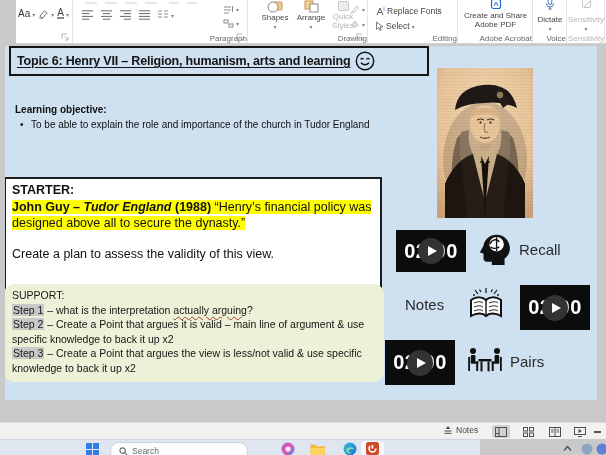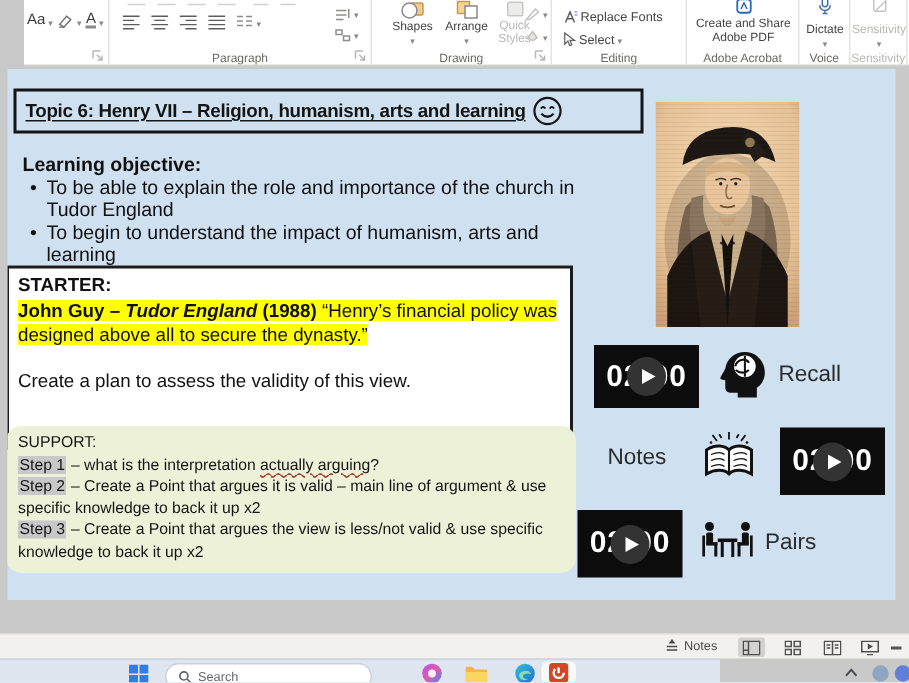--- a/index.html
+++ b/index.html
@@ -3,38 +3,38 @@
 <meta charset="utf-8">
 <style>
   *{margin:0;padding:0;box-sizing:border-box}
   html,body{width:606px;height:455px;overflow:hidden}
   body{font-family:"Liberation Sans",sans-serif;background:#fff;position:relative}
   #screen{position:absolute;inset:0;width:606px;height:455px;overflow:hidden;background:#c9c9c9}
 
   
   .ribbon{position:absolute;left:16px;top:0;width:606px;height:44px;background:#fff;border-bottom:1px solid #d5d3d1;display:flex;overflow:hidden}
   .rgroup{position:relative;height:44px;border-right:1px solid #e6e4e2;flex:none}
-  .rlabel{position:absolute;bottom:1px;left:0;right:0;text-align:center;font-size:8px;color:#6b6965;white-space:nowrap}
+  .rlabel{position:absolute;bottom:1px;left:0;right:0;text-align:right;font-size:8px;color:#6b6965;white-space:nowrap}
   .launcher{position:absolute;bottom:3px;right:3px;opacity:.6}
   .caret::after{content:"▾";font-size:6px;color:#8a8886;line-height:1}
   .rbtn-sm{display:flex;align-items:center;gap:2px;font-size:8.5px;color:#444;white-space:nowrap}
   .bigbtn{position:absolute;top:0;text-align:center;font-size:8px;color:#444}
   .bigbtn .bicon{display:block;margin:0 auto}
   .grayed{color:#b8b6b4 !important}
   .stub{position:absolute;top:-3px;opacity:.45}
 
   
   .workspace{position:absolute;left:0;top:44px;width:606px;height:365px;background:#c9c9c9}
   .slide{position:absolute;left:5px;top:2px;width:592px;height:354px;background:#cfe0f1;overflow:hidden}
 
-  .title-box{position:absolute;left:4px;top:13px;width:420px;height:30px;border:2px solid #141414;display:flex;align-items:center;padding:0 4px 0 6px}
+  .title-box{position:absolute;left:4px;top:0;width:420px;height:30px;border:2px solid #141414;display:flex;align-items:center;padding:0 4px 0 6px}
   .title-text{font-size:12.5px;font-weight:600;color:#141414;text-decoration:underline;text-underline-offset:2px;white-space:nowrap;letter-spacing:-.2px}
   .title-box svg{margin-left:4px;flex:none}
 
-  .objective{position:absolute;left:10px;top:56px;width:382px;font-size:13px;color:#101010;line-height:15px}
+  .objective{position:absolute;left:10px;top:56px;width:382px;font-size:10px;color:#101010;line-height:15px}
   .objective .head{font-weight:700}
   .bullet{position:relative;padding-left:16px}
   .bullet::before{content:"•";position:absolute;left:5px}
 
   .starter-box{position:absolute;left:-1px;top:131px;width:378px;height:123px;background:#fff;border:2px solid #1c1c1c;padding:3px 6px;font-size:12.5px;line-height:16.5px;color:#111}
   .starter-head{font-weight:800;font-size:12.5px}
   .hl{background:#ffff00}
   .q-bold{font-weight:700}
   .q-italic{font-weight:700;font-style:italic}
   .starter-task{margin-top:14px}
@@ -277,21 +277,20 @@
         <svg width="22" height="22" viewBox="0 0 24 24">
           <circle cx="12" cy="12" r="9.5" fill="none" stroke="#141414" stroke-width="1.6"></circle>
           <path d="M7.2 10.2 q1.6 -2.2 3.2 0 M13.6 10.2 q1.6 -2.2 3.2 0" fill="none" stroke="#141414" stroke-width="1.4"></path>
           <path d="M7.5 14 q4.5 4.4 9 0" fill="none" stroke="#141414" stroke-width="1.6"></path>
         </svg>
       </div>
 
       <div class="objective">
         <div class="head">Learning objective:</div>
         <div class="bullet">To be able to explain the role and importance of the church in Tudor England</div>
-        <div class="bullet">To begin to understand the impact of humanism, arts and learning</div>
       </div>
 
       <div class="starter-box">
         <div class="starter-head">STARTER:</div>
         <div><span class="hl"><span class="q-bold">John Guy – </span><span class="q-italic">Tudor England</span><span class="q-bold"> (1988) </span><span>“Henry’s financial policy was designed above all to secure the dynasty.”</span></span></div>
         <div class="starter-task">Create a plan to assess the validity of this view.</div>
       </div>
 
       <div class="support-box">
         <div class="support-head">SUPPORT:</div>

